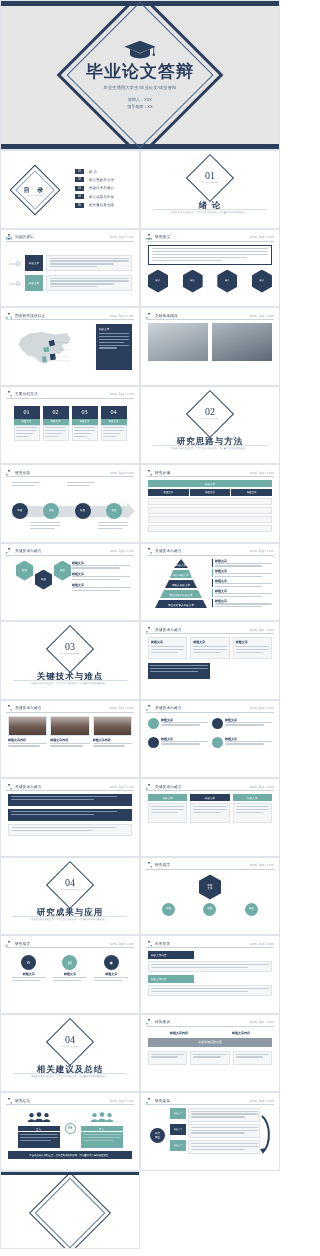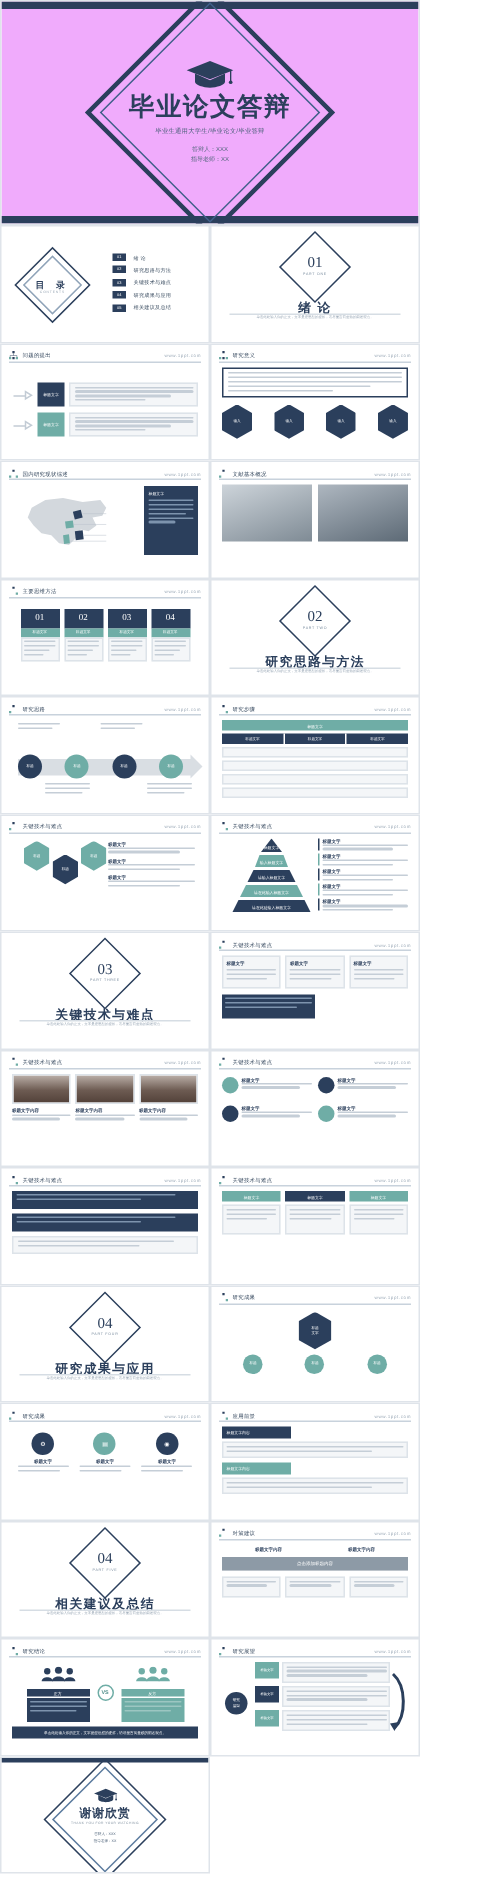--- a/index.html
+++ b/index.html
@@ -10,21 +10,21 @@
     color:#2b3a4a;
   }
   .deck { display:flex; flex-wrap:wrap; width:280px; }
   .slide {
     position:relative; width:140px; height:78.5px;
     background:#fff; overflow:hidden;
     border:0.5px solid #dfe4ea;
   }
   .slide.cover { height:150px; width:280px; }
   
-  .cover-inner{position:absolute;inset:0;background:#f0abfc;}
+  .cover-inner{position:absolute;inset:0;background:#e5e5e5;}
   .cover-band-top{position:absolute;top:0;left:0;right:0;height:5px;background:#2b3f5c;}
   .cover-band-bot{position:absolute;bottom:0;left:0;right:0;height:5px;background:#2b3f5c;}
   .dia-out{position:absolute;left:50%;top:50%;width:118px;height:118px;
     transform:translate(-50%,-50%) rotate(45deg);border:3px solid #2b3f5c;}
   .dia-in{position:absolute;left:50%;top:50%;width:104px;height:104px;
     transform:translate(-50%,-50%) rotate(45deg);border:1px solid #3c5madd;border:1px solid #41608a;}
   .cover-txt{position:absolute;left:0;right:0;top:50%;transform:translateY(-50%);text-align:center;}
   .cap-ico{display:block;margin:0 auto 3px;width:34px;height:20px;}
   .cover-title{font-size:17px;font-weight:bold;color:#2b3f5c;letter-spacing:1px;line-height:1.1;}
   .cover-sub{font-size:4.2px;color:#4a6079;margin-top:3px;letter-spacing:.2px;}
@@ -905,29 +905,15 @@
         <path d="M2 4 C11 12 11 32 3 40" fill="none" stroke="#2b3f5c" stroke-width="2"></path>
         <path d="M6 36 L3 42 L0 37 Z" fill="#2b3f5c"></path>
       </svg>
     </div>
   </div>
 
   <div class="slide">
     <div class="cover-band-top" style="height:3px;"></div>
     <div style="position:absolute;left:50%;top:41px;width:58px;height:58px;transform:translate(-50%,-50%) rotate(45deg);border:1.6px solid #2b3f5c;"></div>
     <div style="position:absolute;left:50%;top:41px;width:50px;height:50px;transform:translate(-50%,-50%) rotate(45deg);border:0.6px solid #5b7characters;border:0.6px solid #5b7b9e;"></div>
-    <div style="position:absolute;left:0;right:0;top:20px;text-align:center;">
-      <svg style="width:17px;height:10px;display:block;margin:0 auto 1px;" viewBox="0 0 60 36">
-        <path d="M30 2 L58 13 L30 24 L2 13 Z" fill="#2b3f5c"></path>
-        <path d="M12 17 L12 27 C12 31 22 34 30 34 C38 34 48 31 48 27 L48 17 L30 25 Z" fill="#2b3f5c"></path>
-        <rect x="54" y="13" width="1.6" height="13" fill="#2b3f5c"></rect>
-          <circle cx="54.8" cy="27.5" r="2.2" fill="#2b3f5c"></circle>
-      </svg>
-      <div style="font-size:8px;font-weight:bold;color:#2b3f5c;letter-spacing:.5px;">谢谢欣赏</div>
-      <div style="font-size:2.2px;color:#8b99a7;margin-top:1.5px;letter-spacing:.3px;">THANK YOU FOR YOUR WATCHING</div>
-      <div style="font-size:2.4px;color:#54687e;margin-top:4px;line-height:2;">
-        <div>答辩人：XXX</div>
-        <div>指导老师：XX</div>
-      </div>
-    </div>
   </div>
 
 </div>
 
 </body></html>

